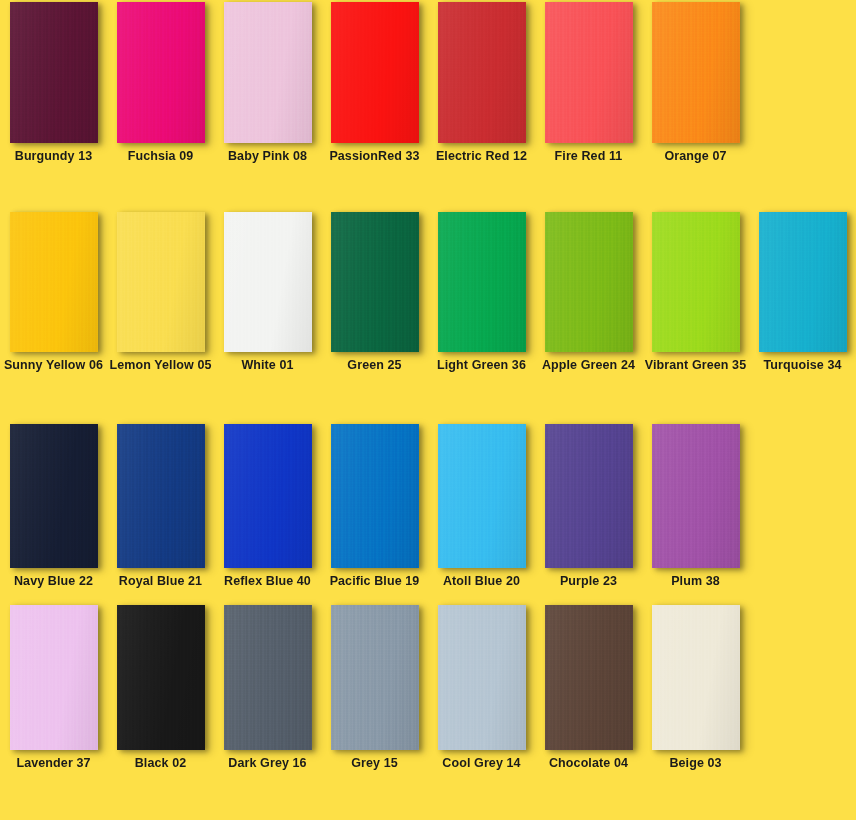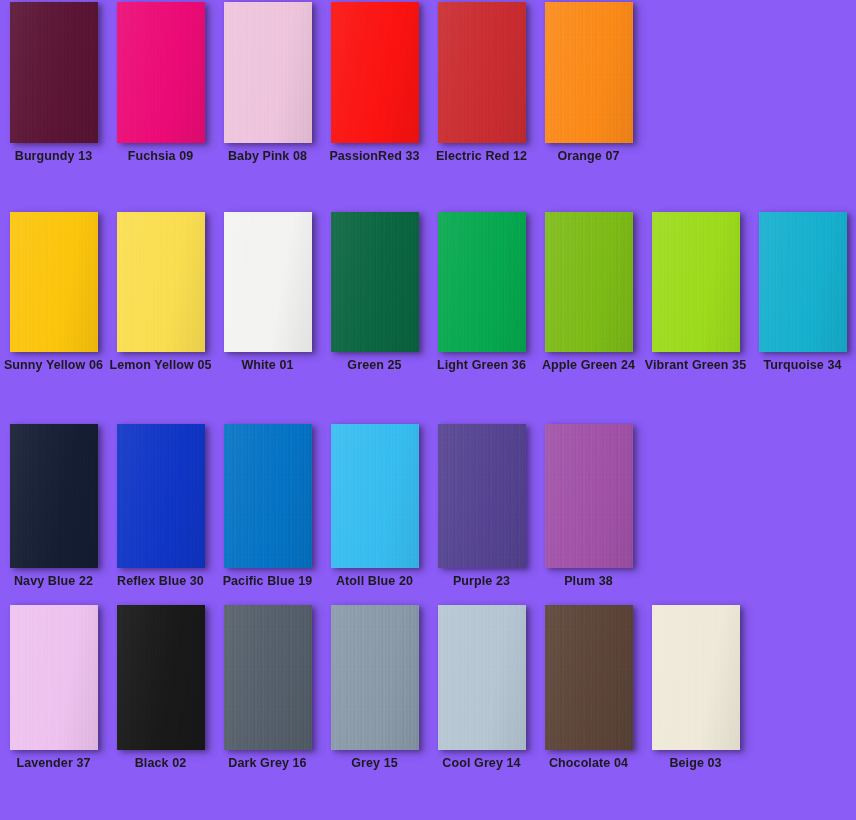--- a/index.html
+++ b/index.html
@@ -11,21 +11,21 @@
     width: 856px;
     height: 820px;
     font-family: "Liberation Sans", sans-serif;
     -webkit-font-smoothing: antialiased;
   }
 
   #swatch-chart {
     position: relative;
     width: 856px;
     height: 820px;
-    background: #8b5cf6;
+    background: #fde047;
     overflow: hidden;
   }
 
   .swatch-row {
     position: absolute;
     left: 0;
     width: 856px;
     display: flex;
     flex-direction: row;
   }
@@ -150,20 +150,29 @@
         <div class="swatch-chip-wrap">
           <div class="swatch-chip" style="height: 141px; background: rgb(202, 44, 48);">
             <div class="shade"></div>
             <div class="grain"></div>
           </div>
         </div>
         <div class="swatch-label">Electric Red 12</div>
       </div>
       <div class="swatch-cell">
         <div class="swatch-chip-wrap">
+          <div class="swatch-chip" style="height: 141px; background: rgb(249, 82, 87);">
+            <div class="shade"></div>
+            <div class="grain"></div>
+          </div>
+        </div>
+        <div class="swatch-label">Fire Red 11</div>
+      </div>
+      <div class="swatch-cell">
+        <div class="swatch-chip-wrap">
           <div class="swatch-chip" style="height: 141px; background: rgb(251, 138, 24);">
             <div class="shade"></div>
             <div class="grain"></div>
           </div>
         </div>
         <div class="swatch-label">Orange 07</div>
       </div>
     </div>
     <div class="swatch-row" style="top: 212px; justify-content: center;">
       <div class="swatch-cell">
@@ -244,26 +253,35 @@
         <div class="swatch-chip-wrap">
           <div class="swatch-chip" style="height: 144px; background: rgb(21, 29, 51);">
             <div class="shade"></div>
             <div class="grain"></div>
           </div>
         </div>
         <div class="swatch-label">Navy Blue 22</div>
       </div>
       <div class="swatch-cell">
         <div class="swatch-chip-wrap">
+          <div class="swatch-chip" style="height: 144px; background: rgb(19, 58, 131);">
+            <div class="shade"></div>
+            <div class="grain"></div>
+          </div>
+        </div>
+        <div class="swatch-label">Royal Blue 21</div>
+      </div>
+      <div class="swatch-cell">
+        <div class="swatch-chip-wrap">
           <div class="swatch-chip" style="height: 144px; background: rgb(15, 53, 198);">
             <div class="shade"></div>
             <div class="grain"></div>
           </div>
         </div>
-        <div class="swatch-label">Reflex Blue 30</div>
+        <div class="swatch-label">Reflex Blue 40</div>
       </div>
       <div class="swatch-cell">
         <div class="swatch-chip-wrap">
           <div class="swatch-chip" style="height: 144px; background: rgb(5, 115, 196);">
             <div class="shade"></div>
             <div class="grain"></div>
           </div>
         </div>
         <div class="swatch-label">Pacific Blue 19</div>
       </div>

